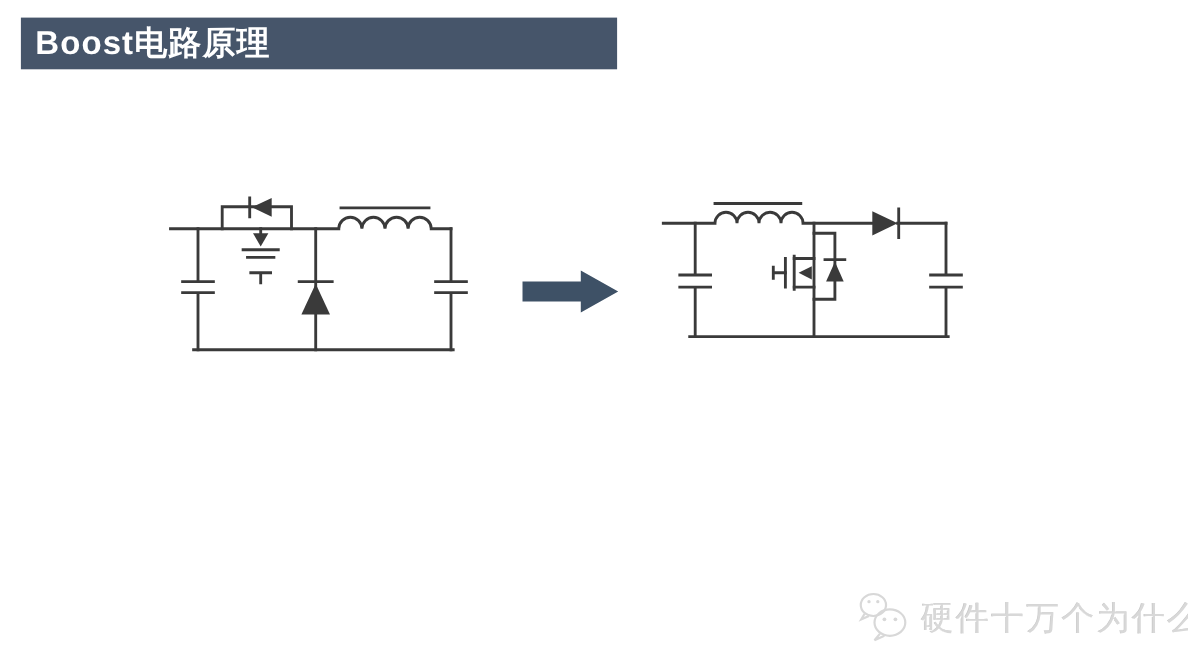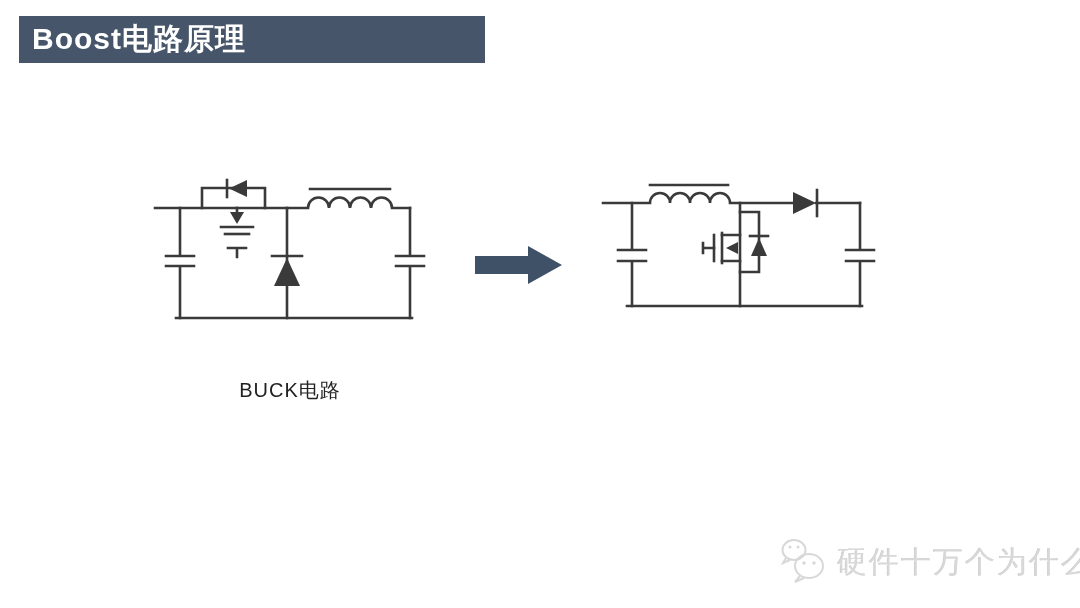--- a/index.html
+++ b/index.html
@@ -8,21 +8,21 @@
   }
   *{margin:0;padding:0;box-sizing:border-box;}
   html,body{width:1080px;height:608px;}
   body{
     background:var(--background);
     font-family:"Liberation Sans","DejaVu Sans",sans-serif;
     position:relative;overflow:hidden;
   }
   .slide{position:absolute;inset:0;background:var(--background);}
   .title-banner{
-    position:absolute;left:19px;top:16px;width:466px;height:47px;
+    position:absolute;left:19px;top:16px;width:542px;height:47px;
     background:var(--banner);display:flex;align-items:center;padding-left:13px;
   }
   .title-banner .title-text{
     color:var(--banner_text);font-size:30px;font-weight:bold;letter-spacing:1px;
     white-space:nowrap;
   }
   svg.schematic{position:absolute;color:var(--line);}
   svg.schematic .wire{fill:none;stroke:currentColor;stroke-width:2.6;stroke-linecap:square;}
   svg.schematic .solid{fill:currentColor;stroke:none;}
   .transform-arrow{position:absolute;left:470px;top:242px;width:100px;height:46px;color:var(--arrow);}
@@ -121,21 +121,20 @@
     <g>
       <path class="wire" d="M632,203 V250 M618,250 H646 M618,261 H646 M632,261 V306"></path>
     </g>
 
     <g>
       <path class="wire" d="M860,203 V250 M846,250 H874 M846,261 H874 M860,261 V306"></path>
     </g>
     <path class="wire" d="M627,306 H862"></path>
   </svg>
 
-  <div class="circuit-label buck-label">BUCK电路</div>
 
   <div class="watermark">
     <span class="wm-icon">
       <svg width="52" height="50" viewBox="0 0 52 50">
         <ellipse class="bub" cx="16" cy="13" rx="11.5" ry="10"></ellipse>
         <circle class="eye" cx="12" cy="10" r="1.5"></circle>
         <circle class="eye" cx="20" cy="10" r="1.5"></circle>
         <path class="bub" d="M8,21 L5,26 L12,23"></path>
         <ellipse class="bub" cx="31" cy="29" rx="14" ry="12"></ellipse>
         <circle class="eye" cx="26" cy="26" r="1.7"></circle>

